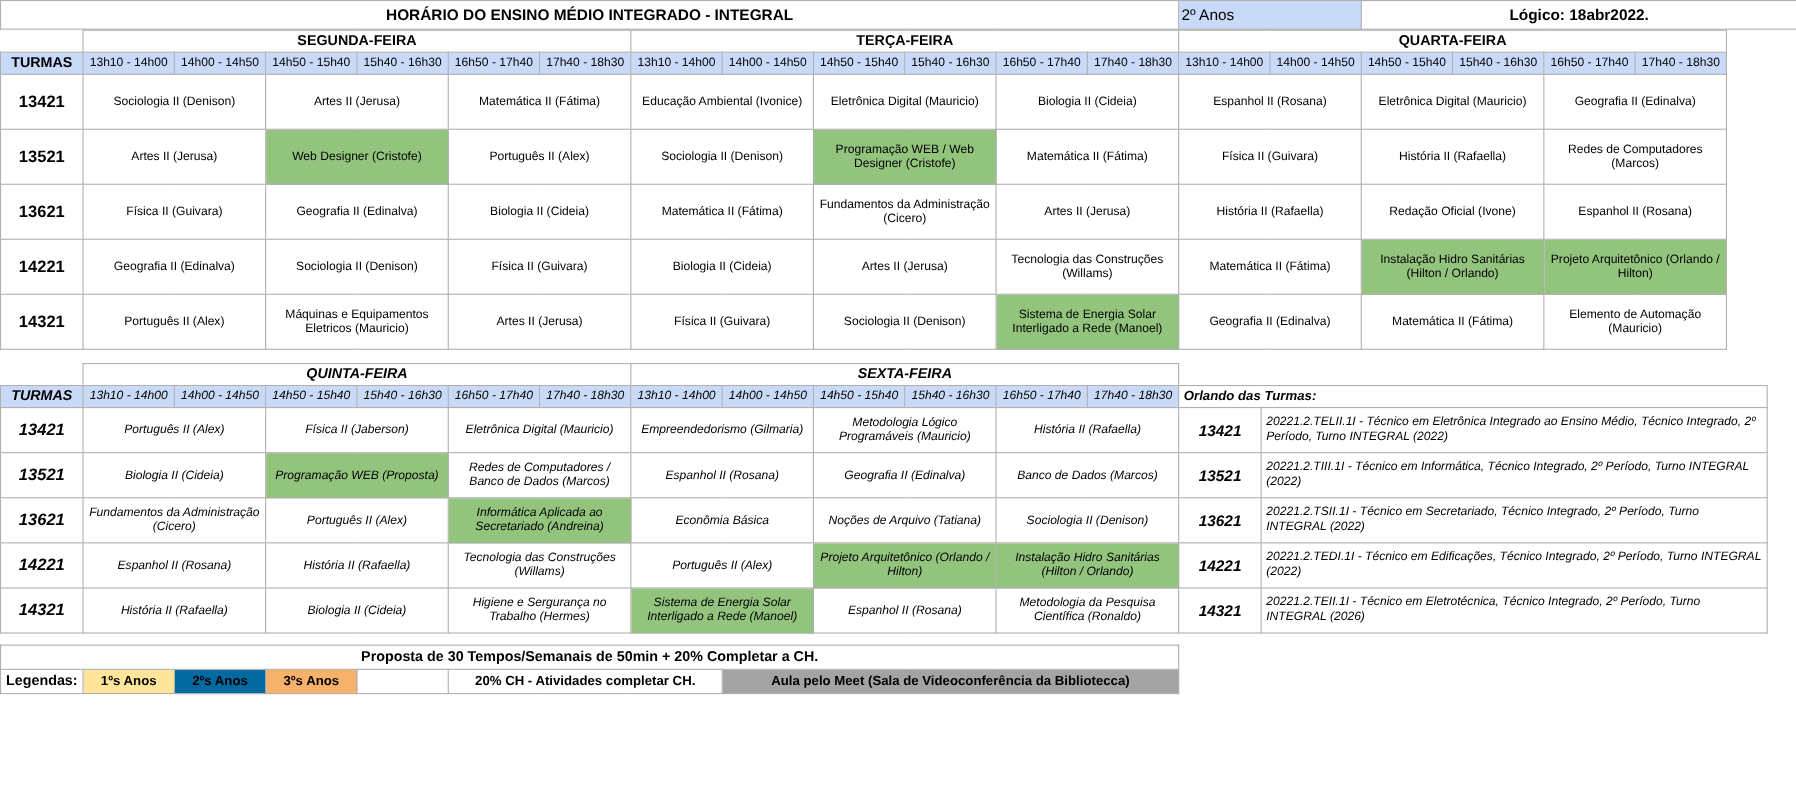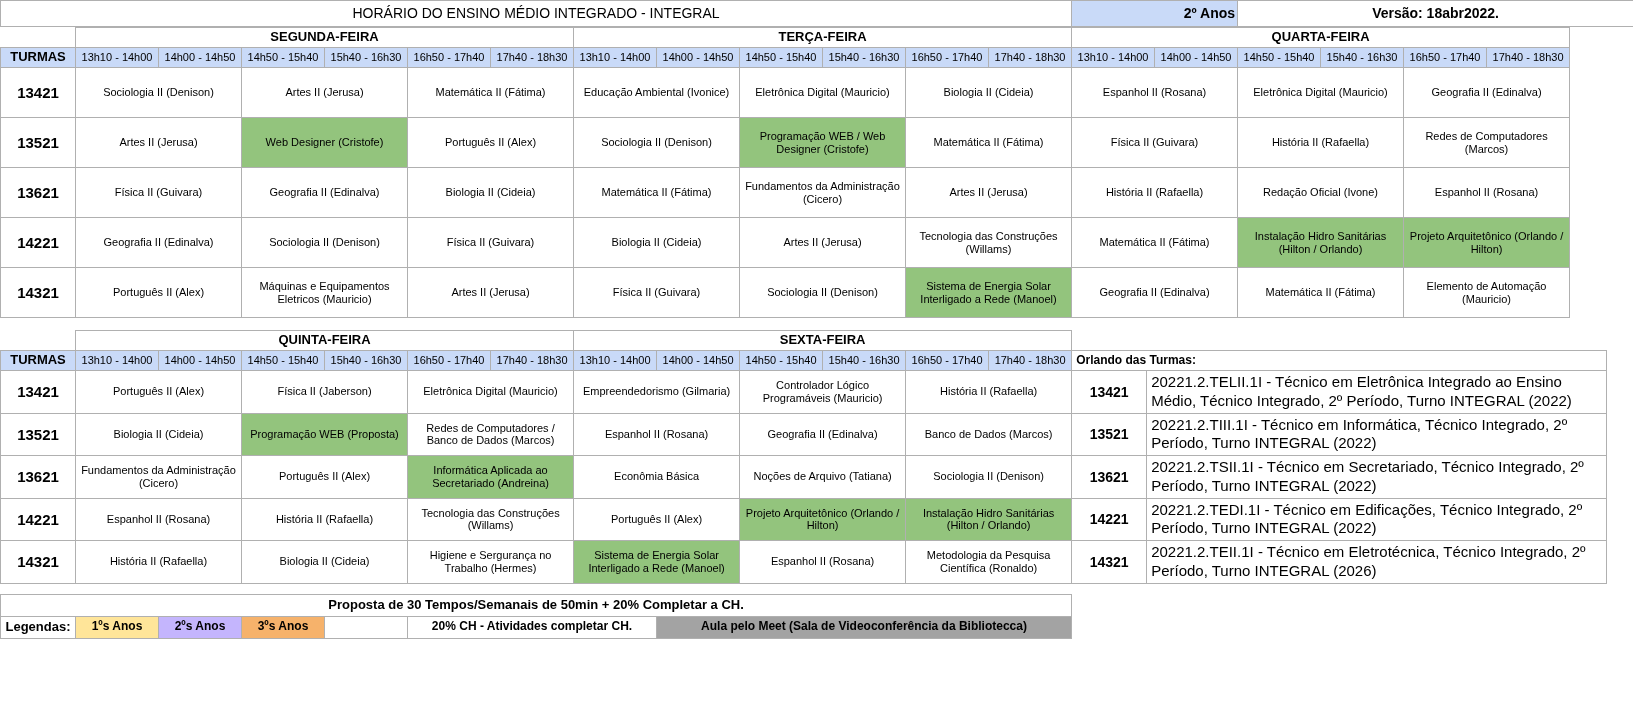--- a/index.html
+++ b/index.html
@@ -1,36 +1,36 @@
 <!DOCTYPE html>
 <html><head>
 <meta charset="utf-8">
 <style>
   html,body{margin:0;padding:0;background:#fff;}
   body{font-family:"Liberation Sans", sans-serif;font-size:11px;color:#000;}
   #page{width:1633px;height:725px;position:relative;overflow:hidden;padding:0;box-sizing:border-box;}
   table{border-collapse:collapse;table-layout:fixed;}
   td,th{border:1px solid #b0b0b0;padding:1px 2px;vertical-align:middle;text-align:center;font-weight:normal;font-size:11px;line-height:1.15;}
   .title-row td{border:1px solid #b0b0b0;}
-  .hdr-title{font-weight:normal;font-size:14px;text-align:center;}
-  .hdr-blue{background:#c9daf8;font-weight:bold;font-size:14px;text-align:right;}
+  .hdr-title{font-weight:bold;font-size:14px;text-align:center;}
+  .hdr-blue{background:#c9daf8;font-weight:normal;font-size:14px;text-align:left;}
   .hdr-ver{font-weight:bold;font-size:14px;text-align:center;}
   .daybar{background:#ffffff;font-weight:bold;font-size:13px;text-align:center;}
   .turmas-head{background:#c9daf8;font-weight:bold;font-size:13px;text-align:center;margin-top:32px;}
   .timecell{background:#c9daf8;font-size:11px;text-align:center;}
   .turma{font-weight:bold;font-size:15px;text-align:center;}
   .green{background:#93c47d;}
   .blank{border:none;background:#fff;}
   .legend-head{background:#ffffff;font-weight:bold;font-size:12px;text-align:left;padding-left:4px;}
-  .legend-txt{text-align:left;font-size:15px;padding:2px 4px;line-height:1.25;}
+  .legend-txt{text-align:left;font-size:11px;padding:2px 4px;line-height:1.25;}
   .legend-code{font-weight:bold;font-size:14px;text-align:center;}
   .bold-center{font-weight:bold;text-align:center;font-size:13px;}
   .lg-label{font-weight:bold;font-size:13px;text-align:center;}
   .lg-yellow{background:#ffe599;font-weight:bold;font-size:12px;text-align:center;}
-  .lg-blue{background:#c4b5fd;font-weight:bold;font-size:12px;text-align:center;}
+  .lg-blue{background:#0369a1;font-weight:bold;font-size:12px;text-align:center;}
   .lg-orange{background:#f6b26b;font-weight:bold;font-size:12px;text-align:center;}
   .lg-green{background:#a3a3a3;font-weight:bold;font-size:12px;text-align:center;}
   .lg-white{background:#ffffff;font-weight:bold;font-size:12px;text-align:center;}
 </style>
 </head>
 <body>
 
 <div id="page">
 
   <table style="width:1633px;">
@@ -43,21 +43,21 @@
         <col style="width:166px">
         <col style="width:166px">
       <col style="width:166px">
         <col style="width:166px">
         <col style="width:230px">
     </colgroup>
     <tbody>
         <tr class="title-row" style="height:26px;">
       <td class="hdr-title" colspan="7">HORÁRIO DO ENSINO MÉDIO INTEGRADO - INTEGRAL</td>
       <td class="hdr-blue" colspan="1">2º Anos</td>
-      <td class="hdr-ver" colspan="2">Versão: 18abr2022.</td>
+      <td class="hdr-ver" colspan="2">Lógico: 18abr2022.</td>
     </tr>
   </tbody>
     </table>
 
   <table style="width:1477px;">
     <colgroup>
       <col style="width:75px">
       <col style="width:83px">
         <col style="width:83px">
         <col style="width:83px">
@@ -165,21 +165,21 @@
           <td colspan="2" class="green">Sistema de Energia Solar Interligado a Rede (Manoel)</td>
           <td colspan="2">Geografia II (Edinalva)</td>
           <td colspan="2">Matemática II (Fátima)</td>
           <td colspan="2">Elemento de Automação (Mauricio)</td>
         </tr>
       </tbody>
   </table>
 
   <div style="height:12px;"></div>
 
-  <table style="width:1421px;">
+  <table style="width:1421px;font-style:italic;">
     <colgroup>
       <col style="width:75px">
       <col style="width:83px">
         <col style="width:83px">
         <col style="width:83px">
         <col style="width:83px">
         <col style="width:83px">
         <col style="width:83px">
       <col style="width:83px">
         <col style="width:83px">
@@ -214,21 +214,21 @@
       <td class="legend-head" colspan="2">Orlando das Turmas:</td>
     </tr>
     </tbody>
       <tbody id="block2-body">
         <tr style="height: 41px;">
           <td class="turma">13421</td>
           <td colspan="2">Português II (Alex)</td>
           <td colspan="2">Física II (Jaberson)</td>
           <td colspan="2">Eletrônica Digital (Mauricio)</td>
           <td colspan="2">Empreendedorismo (Gilmaria)</td>
-          <td colspan="2">Controlador Lógico Programáveis (Mauricio)</td>
+          <td colspan="2">Metodologia Lógico Programáveis (Mauricio)</td>
           <td colspan="2">História II (Rafaella)</td>
           <td class="legend-code">13421</td>
           <td class="legend-txt">20221.2.TELII.1I - Técnico em Eletrônica Integrado ao Ensino Médio, Técnico Integrado, 2º Período, Turno INTEGRAL (2022)</td>
         </tr>
         <tr style="height: 41px;">
           <td class="turma">13521</td>
           <td colspan="2">Biologia II (Cideia)</td>
           <td colspan="2" class="green">Programação WEB (Proposta)</td>
           <td colspan="2">Redes de Computadores / Banco de Dados (Marcos)</td>
           <td colspan="2">Espanhol II (Rosana)</td>

